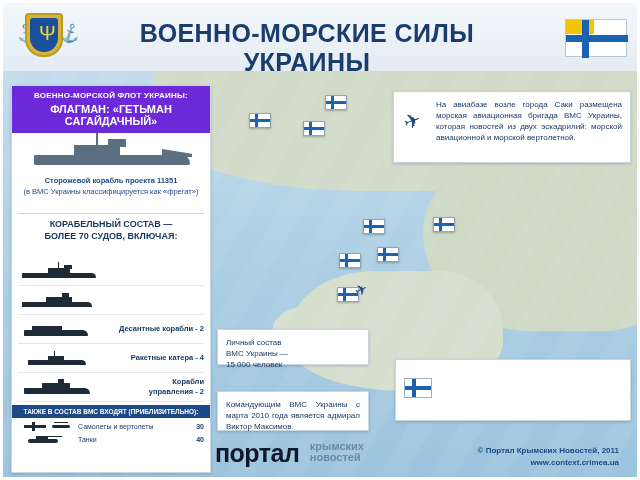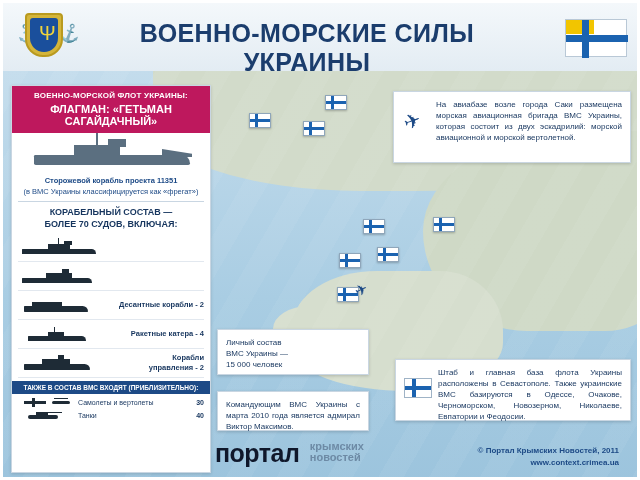--- a/index.html
+++ b/index.html
@@ -88,21 +88,21 @@
   }
 
   
   .leftpanel{
     position:absolute;left:8px;top:82px;width:200px;height:388px;
     background:#ffffff;border:1px solid #c9d6e2;
     box-shadow:0 1px 3px rgba(0,0,0,.15);
     box-sizing:border-box;
   }
   .lp-head{
-    background:#be185d;color:#fff;text-align:center;padding:5px 4px 6px;
+    background:#6d28d9;color:#fff;text-align:center;padding:5px 4px 6px;
   }
   .lp-head .l1{font-size:8px;font-weight:bold;letter-spacing:.2px;}
   .lp-head .l2{font-size:11px;font-weight:bold;margin-top:3px;}
   .ship-hero{
     position:relative;height:42px;background:#ffffff;
   }
   .ship-hero .hull{
     position:absolute;left:22px;top:22px;width:156px;height:10px;
     background:#5b6f80;border-radius:2px 14px 3px 3px;
   }
@@ -110,21 +110,21 @@
   .ship-hero .sup2{position:absolute;left:96px;top:6px;width:18px;height:8px;background:#5b6f80;}
   .ship-hero .mast{position:absolute;left:84px;top:0px;width:2px;height:14px;background:#5b6f80;}
   .ship-hero .bow{position:absolute;left:150px;top:16px;width:30px;height:8px;background:#5b6f80;
     clip-path:polygon(0 0,100% 60%,100% 100%,0 100%);}
   .lp-cap{
     text-align:center;font-size:7.5px;color:#1d4a86;line-height:11px;padding:0 6px 4px;
   }
   .lp-cap .c1{font-weight:bold;}
   .lp-sub{
     text-align:center;font-size:9px;font-weight:bold;color:#16355e;
-    line-height:12px;border-top:1px solid #c9d6e2;margin:0 6px;padding:4px 0 3px;
+    line-height:12px;border-top:1px solid #c9d6e2;margin:12px 6px;padding:4px 0 3px;
   }
   .ship-list{padding:0 6px;}
   .ship-row{
     display:flex;align-items:center;border-bottom:1px solid #e2e8ef;
     height:28px;
   }
   .ship-ico{width:82px;height:22px;position:relative;}
   .ship-ico .h{position:absolute;left:4px;bottom:4px;height:5px;background:#1e2b36;border-radius:1px 8px 1px 1px;}
   .ship-ico .s{position:absolute;background:#1e2b36;}
   .ship-lbl{flex:1;text-align:right;font-size:7.5px;color:#16355e;line-height:10px;font-weight:bold;}
@@ -151,21 +151,21 @@
   .c-air .plane{
     position:absolute;left:10px;top:24px;font-size:20px;color:#1d4a86;
     transform:rotate(-20deg);
   }
   .c-staff{left:392px;top:356px;width:236px;height:62px;padding-left:42px;}
   .c-staff .fflag{
     position:absolute;left:8px;top:18px;width:26px;height:18px;background:#fff;border:1px solid #9fb3c6;
   }
   .c-staff .fflag .fh{position:absolute;left:0;top:7px;width:26px;height:4px;background:#1b63b0;}
   .c-staff .fflag .fv{position:absolute;left:7px;top:0;width:4px;height:18px;background:#1b63b0;}
-  .c-pers{left:214px;top:326px;width:152px;height:46px;}
+  .c-pers{left:214px;top:326px;width:152px;height:36px;}
   .c-cmd{left:214px;top:388px;width:152px;height:40px;}
 
   
   .mflag{position:absolute;width:22px;height:15px;background:#ffffff;
     border:1px solid #8fa6ba;box-sizing:border-box;
     box-shadow:0 1px 2px rgba(0,0,0,.25);}
   .mflag .h{position:absolute;left:0;top:5px;width:100%;height:3px;background:#1b63b0;}
   .mflag .v{position:absolute;left:5px;top:0;width:3px;height:100%;background:#1b63b0;}
   .mplane{position:absolute;color:#1d4a86;font-size:15px;transform:rotate(-25deg);}
 
@@ -342,39 +342,38 @@
         
         
         
       </div>
 
     </div>
   </div>
 
   <div class="callout c-air">
     <div class="plane">✈</div>
-    <span>На авиабазе возле города Саки размещена морская авиационная бригада ВМС Украины, которая состоит из двух эскадрилий: морской авиационной и морской вертолетной.</span>
+    <span>На авиабазе возле города Саки размещена морская авиационная бригада ВМС Украины, которая новостей из двух эскадрилий: морской авиационной и морской вертолетной.</span>
   </div>
 
   <div class="callout c-pers">
     <span style="white-space:pre-line">Личный состав
 ВМС Украины —
 15 000 человек</span>
   </div>
 
   <div class="callout c-cmd">
     <span>Командующим ВМС Украины с марта 2010 года является адмирал Виктор Максимов.</span>
   </div>
 
   <div class="callout c-staff">
     <div class="fflag">
         <div class="fh"></div>
         <div class="fv"></div>
       </div>
-    <span>Штаб и главная база флота Украины расположены в Севастополе. Также украинские ВМС базируются в Одессе, Очакове, Черноморском, Новозерном, Николаеве, Евпатории и Феодосии.</span>
   </div>
 
   <div class="brand">
     <div class="b1">портал</div>
     <div class="b2">
       <span>крымских</span>
       <span>новостей</span>
     </div>
   </div>
   <div class="copy">

